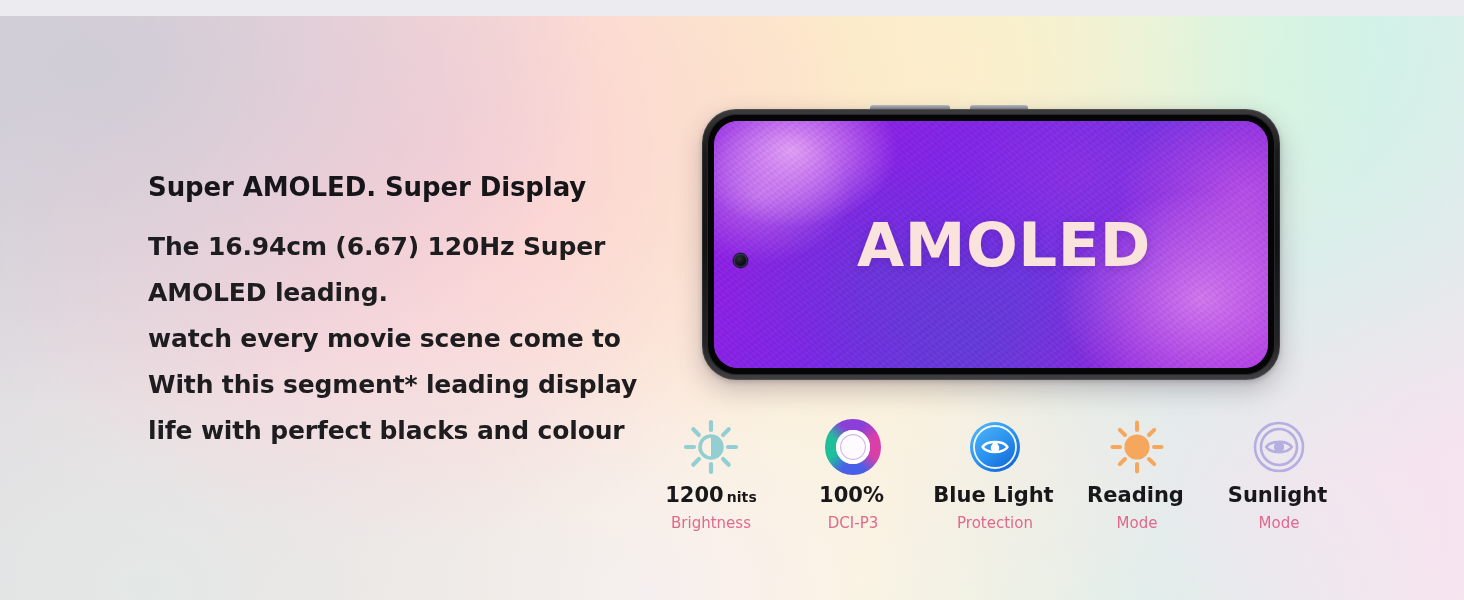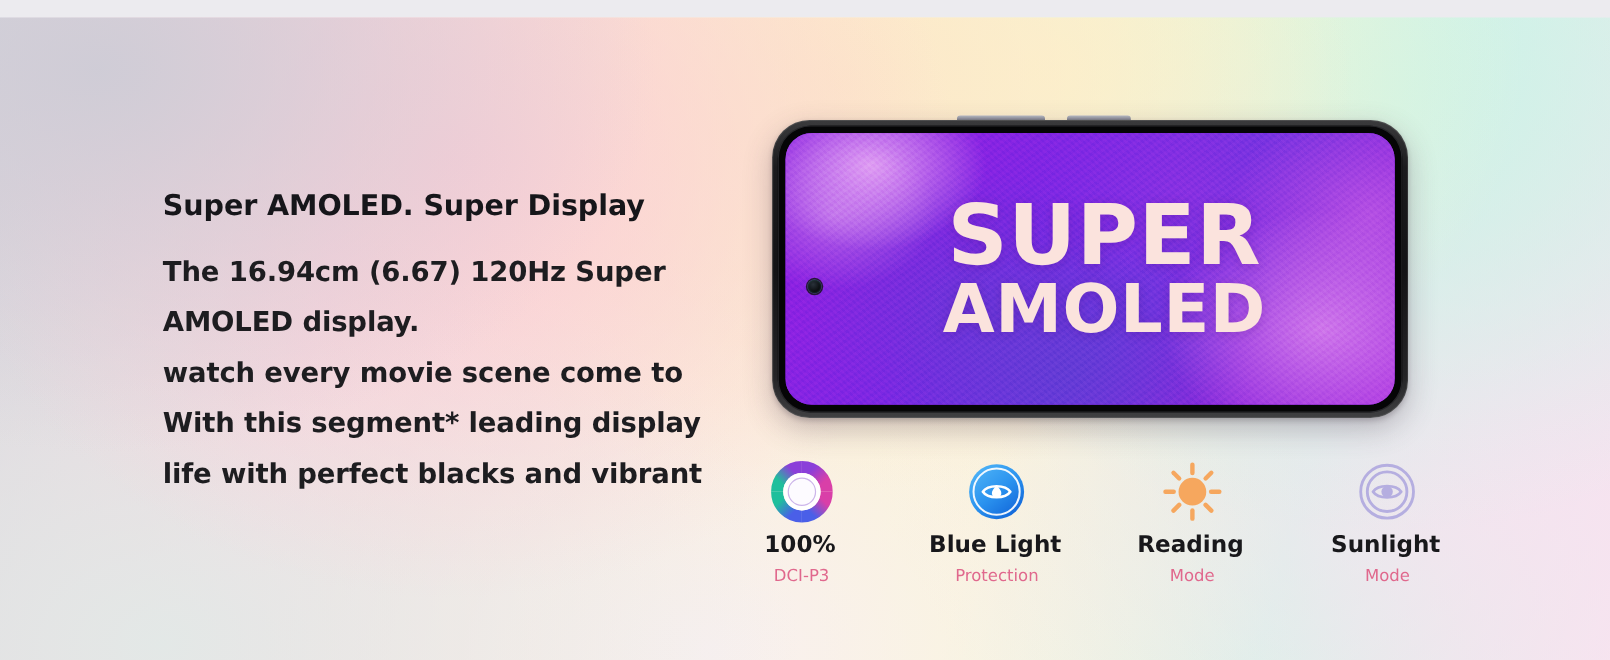--- a/index.html
+++ b/index.html
@@ -206,44 +206,63 @@
 </style>
 </head>
 <body>
 
 <div class="banner">
 
   <div class="copy">
     <div class="headline">Super AMOLED. Super Display</div>
     <div class="body-copy">
       <p>The 16.94cm (6.67) 120Hz Super</p>
-      <p>AMOLED display.</p>
+      <p>AMOLED leading.</p>
       <p>watch every movie scene come to</p>
       <p>With this segment* leading display</p>
-      <p>life with perfect blacks and vibrant</p>
+      <p>life with perfect blacks and colour</p>
     </div>
   </div>
 
   <div class="phone">
     <div class="side-btn volume"></div>
     <div class="side-btn power"></div>
     <div class="phone-frame"></div>
     <div class="phone-inner-edge"></div>
     <div class="phone-screen">
       <div class="wallpaper"></div>
       <div class="screen-text">
-        <div class="line1">SUPER</div>
         <div class="line2">AMOLED</div>
       </div>
       <div class="punch-hole"></div>
     </div>
   </div>
 
   <div class="features">
 
+    <div class="feature">
+      <div class="feature-icon">
+        <svg class="icon-svg" width="58" height="58" viewBox="0 0 58 58" aria-hidden="true">
+          <g stroke="#93cfd2" stroke-width="4.2" stroke-linecap="round">
+            <line x1="29" y1="4" x2="29" y2="12"></line>
+            <line x1="29" y1="46" x2="29" y2="54"></line>
+            <line x1="4" y1="29" x2="12" y2="29"></line>
+            <line x1="46" y1="29" x2="54" y2="29"></line>
+            <line x1="11.3" y1="11.3" x2="16.9" y2="16.9"></line>
+            <line x1="41.1" y1="41.1" x2="46.7" y2="46.7"></line>
+            <line x1="11.3" y1="46.7" x2="16.9" y2="41.1"></line>
+            <line x1="41.1" y1="16.9" x2="46.7" y2="11.3"></line>
+          </g>
+          <circle cx="29" cy="29" r="11" fill="none" stroke="#93cfd2" stroke-width="3.6"></circle>
+          <path d="M29 18 A11 11 0 0 1 29 40 Z" fill="#93cfd2"></path>
+        </svg>
+      </div>
+      <div class="feature-primary"><span>1200</span><span class="unit">nits</span></div>
+      <div class="feature-secondary">Brightness</div>
+    </div>
 
     <div class="feature">
       <div class="feature-icon">
         <svg class="icon-svg" width="58" height="58" viewBox="0 0 58 58" aria-hidden="true">
           <defs>
             <linearGradient id="g1" x1="0.5" y1="0" x2="1" y2="0.5">
               <stop offset="0" stop-color="#8b3fd9"></stop>
                 <stop offset="1" stop-color="#d93fa8"></stop>
             </linearGradient>
             <linearGradient id="g2" x1="1" y1="0.5" x2="0.5" y2="1">

